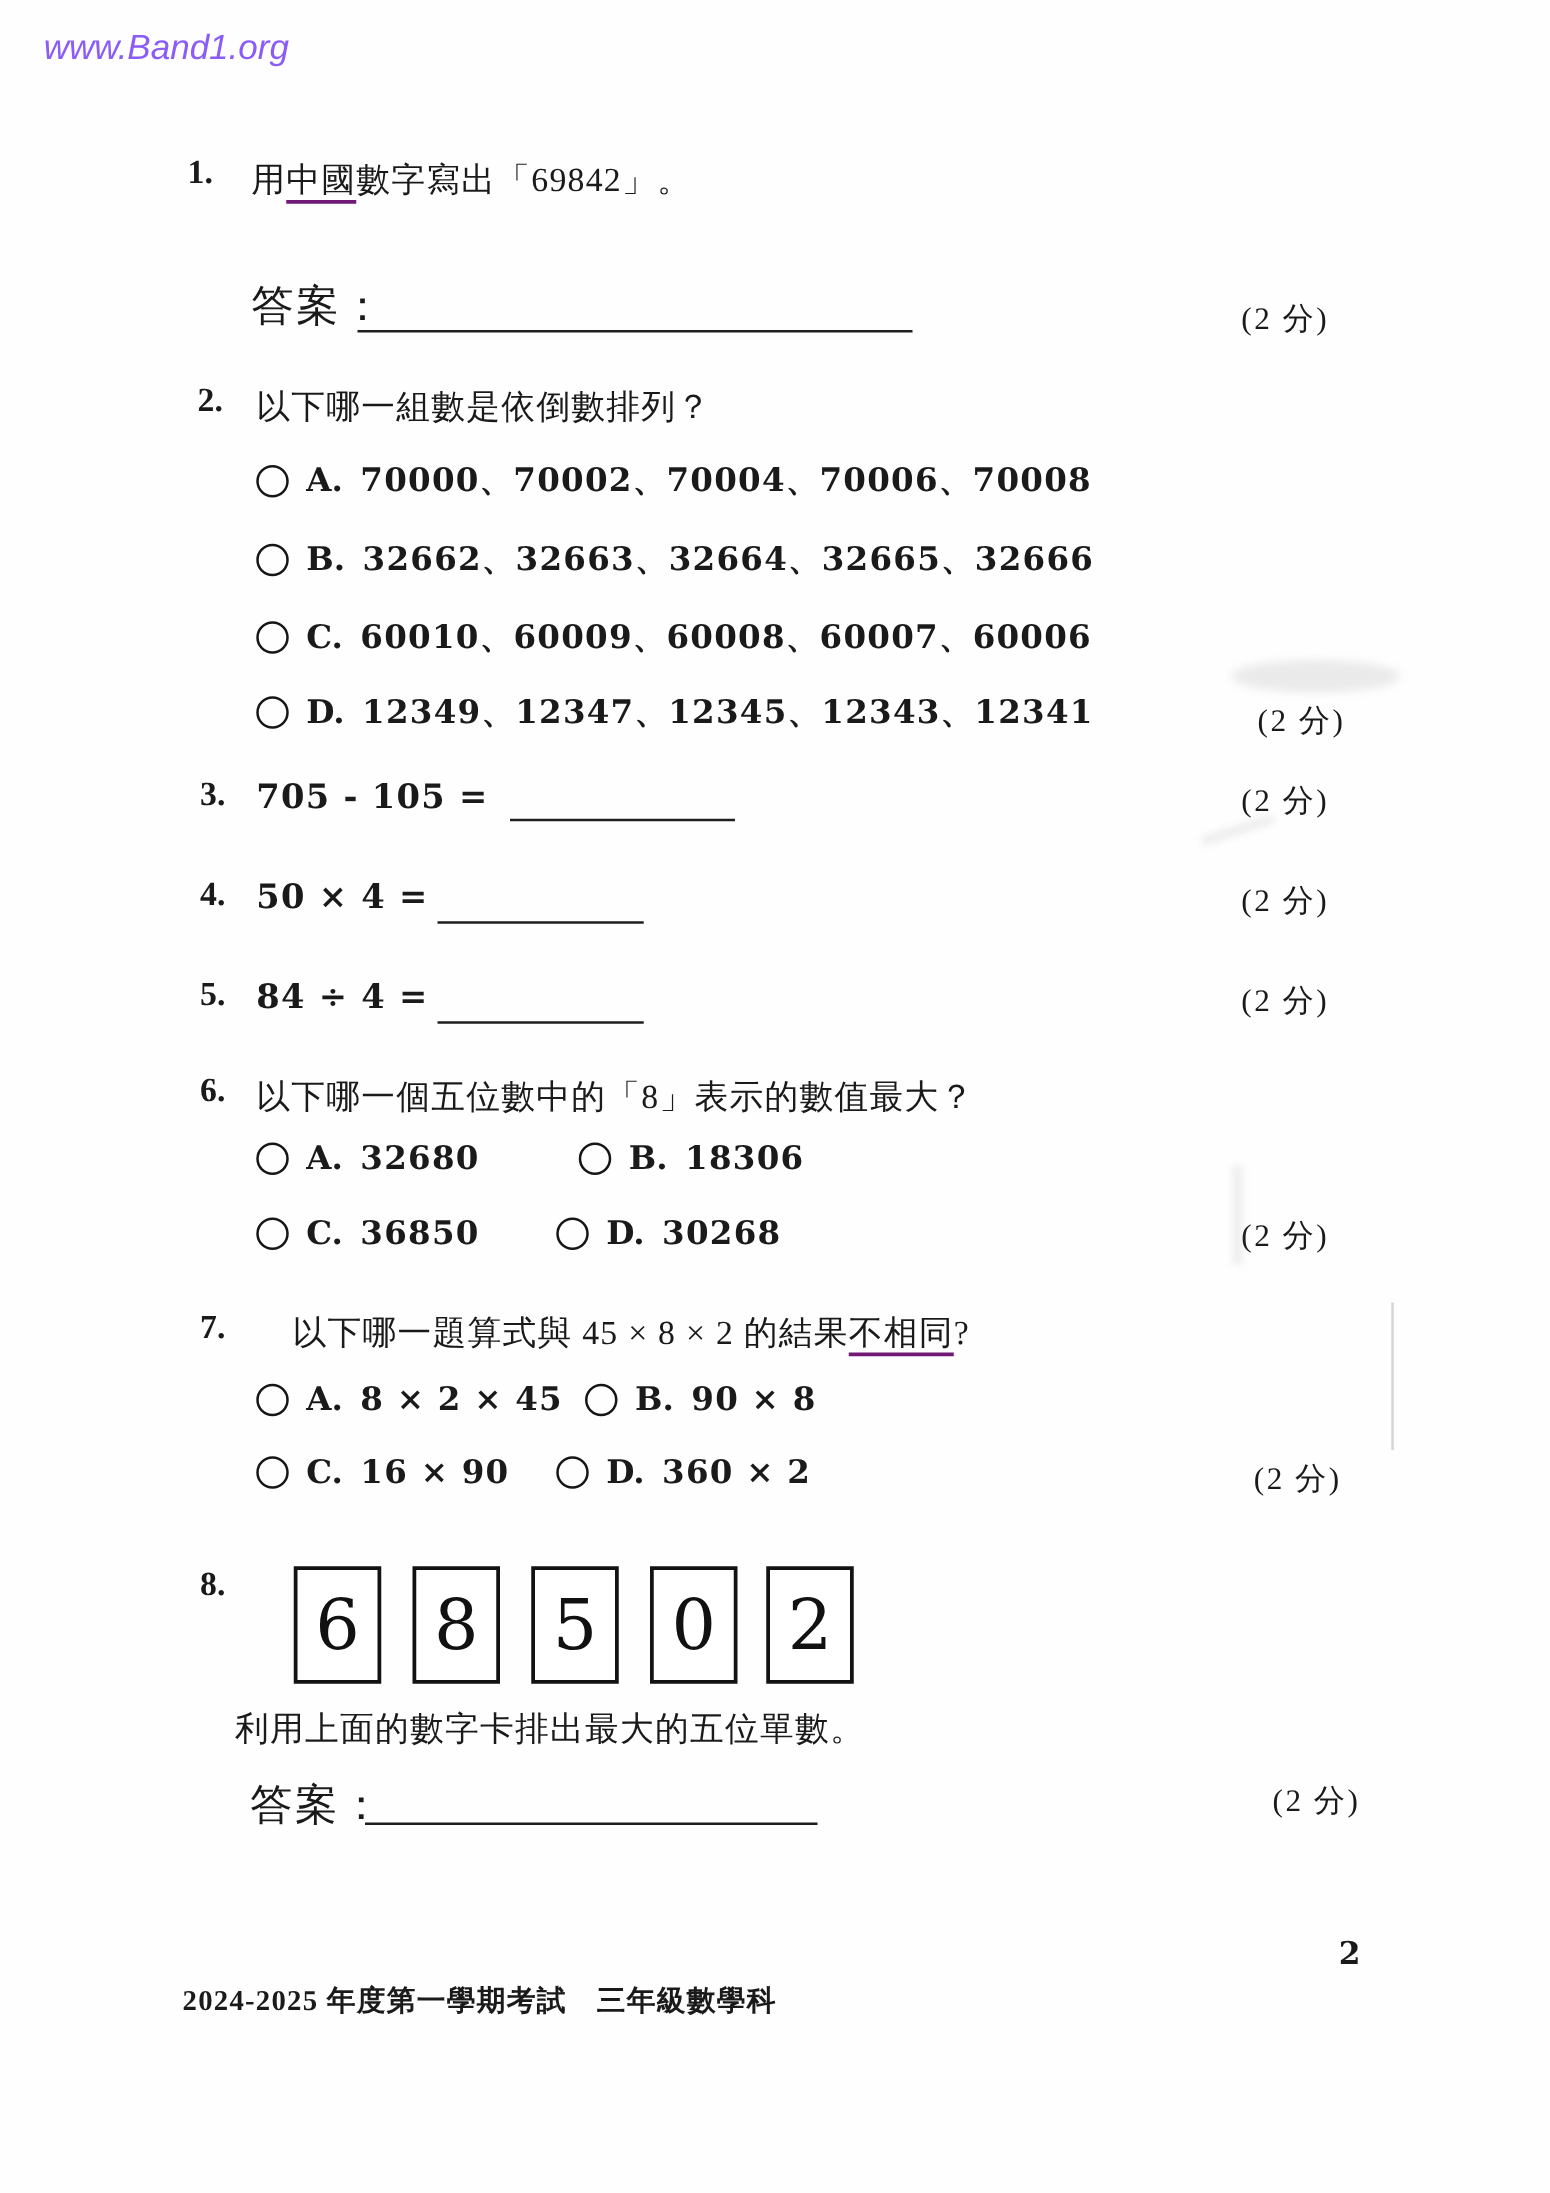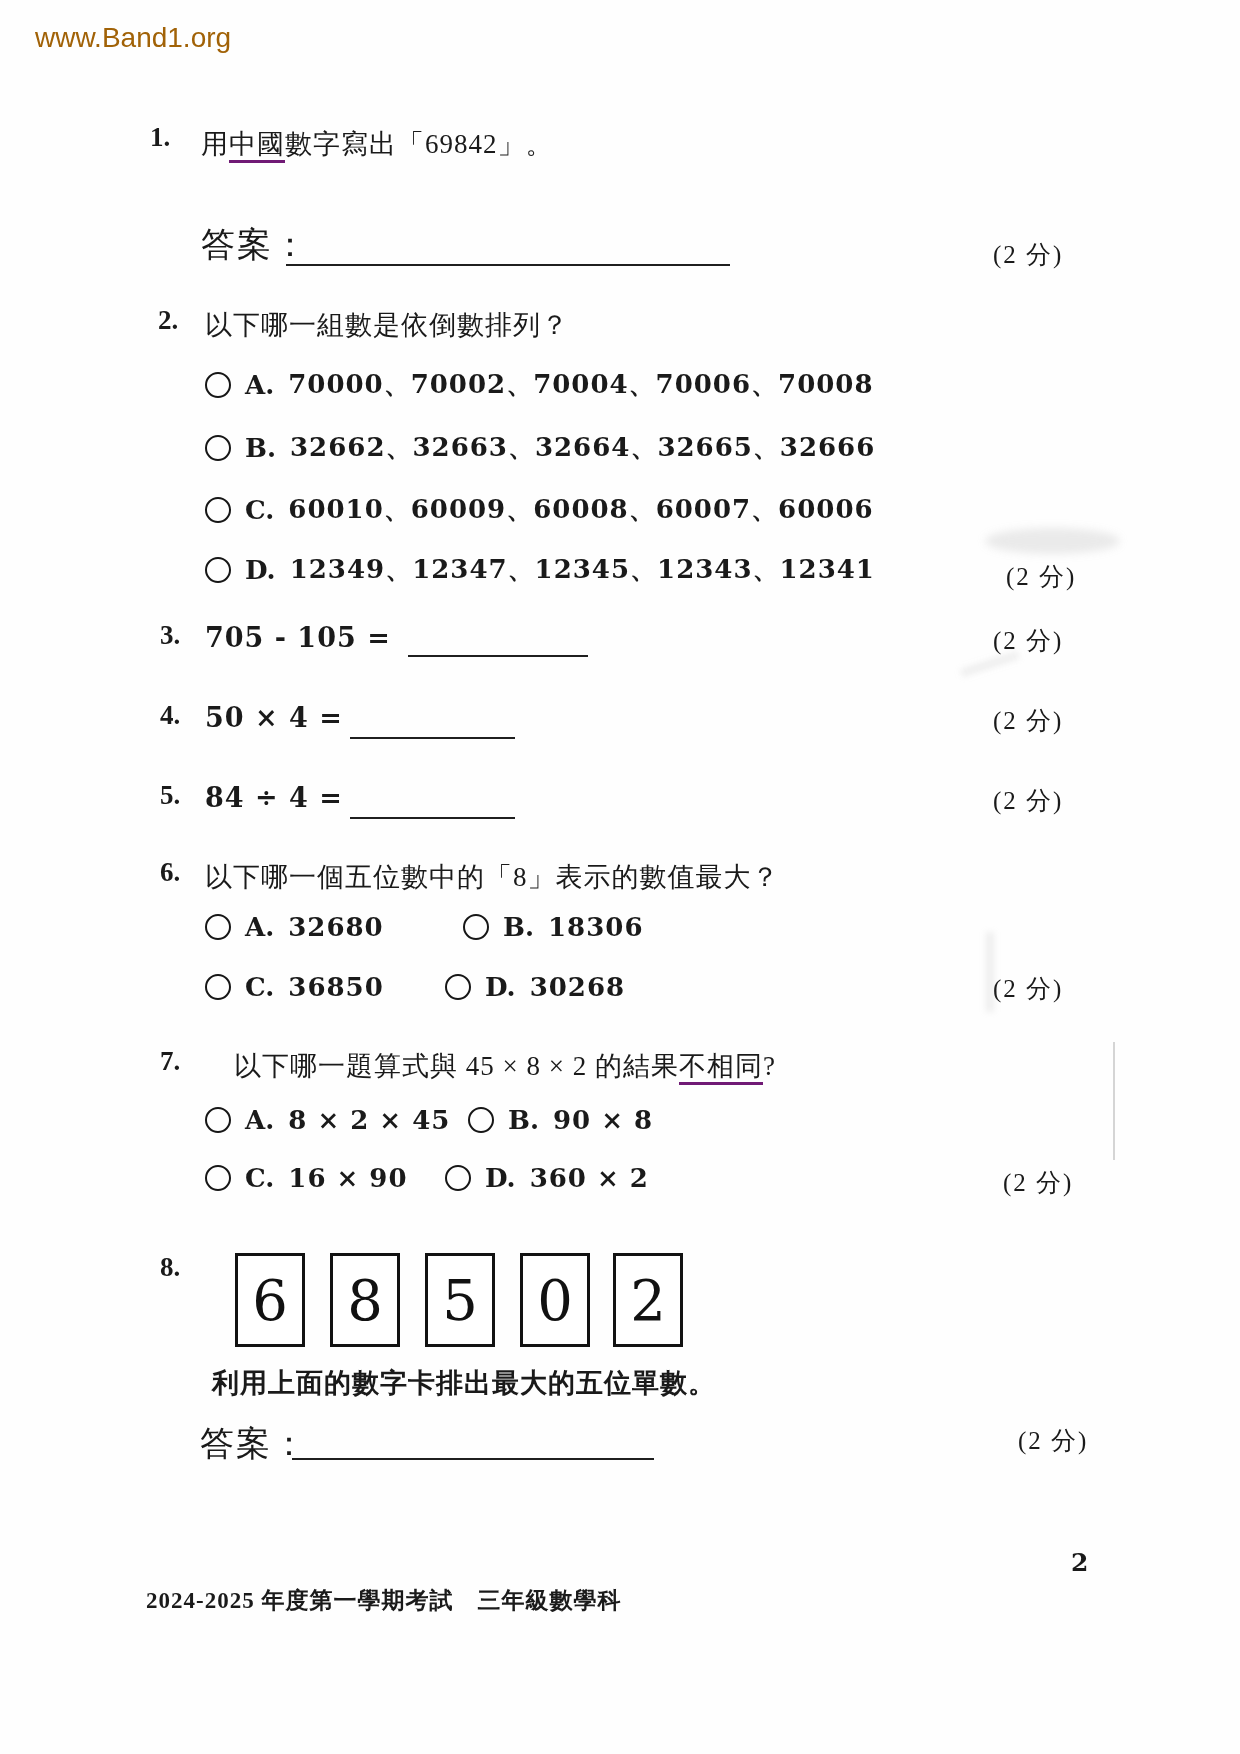--- a/index.html
+++ b/index.html
@@ -6,21 +6,21 @@
   .page {
     position:relative;
     width:1240px; height:1754px;
     margin:0 auto;
     background:#fefefe;
     color:#1a1a1a;
     font-family:"Liberation Serif","DejaVu Serif",serif;
     overflow:hidden;
   }
   .abs { position:absolute; }
-  .site { font-family:"Liberation Sans","DejaVu Sans",sans-serif; font-size:28px; color:#a16207; }
+  .site { font-family:"Liberation Sans","DejaVu Sans",sans-serif; font-size:28px; color:#8b5cf6;font-style:italic; }
   .qnum { font-size:27px; font-weight:bold; }
   .qtext { font-size:27px; letter-spacing:1px; white-space:nowrap; }
   .uline { border-bottom:3px solid #701a75; padding-bottom:1px; }
   .optrow { display:flex; align-items:center; gap:14px; white-space:nowrap; }
   .circle {
     width:22px; height:22px; border:2.5px solid #161616; border-radius:50%;
     background:transparent; flex:0 0 auto;
   }
   .optletter { font-size:26px; font-weight:bold; font-family:"DejaVu Serif",serif; }
   .optval { font-size:26px; font-weight:bold; font-family:"DejaVu Serif",serif; letter-spacing:1px; }
@@ -146,21 +146,21 @@
   <div class="abs marks" style="left:1003px; top:1166px;">(2 分)</div>
 
   <div class="abs qnum" style="left:160px; top:1252px;">8.</div>
 
   <div class="card" style="left:235px; top:1253px;">6</div>
   <div class="card" style="left:330px; top:1253px;">8</div>
   <div class="card" style="left:425px; top:1253px;">5</div>
   <div class="card" style="left:520px; top:1253px;">0</div>
   <div class="card" style="left:613px; top:1253px;">2</div>
 
-  <div class="abs qtext" style="left:212px; top:1365px;font-weight:bold;">利用上面的數字卡排出最大的五位單數。</div>
+  <div class="abs qtext" style="left:188px; top:1365px;">利用上面的數字卡排出最大的五位單數。</div>
   <div class="abs anslabel" style="left:200px; top:1421px;">答案：</div>
   <div class="abs blank" style="left:292px; top:1456px; width:362px;"></div>
   <div class="abs marks" style="left:1018px; top:1424px;">(2 分)</div>
 
   <div class="abs pagenum" style="left:1071px; top:1548px;">2</div>
   <div class="abs footer" style="left:146px; top:1585px;">2024-2025 年度第一學期考試　三年級數學科</div>
 
   <div class="abs artifact" style="left:985px; top:528px; width:135px; height:26px; background:rgba(130,130,130,0.16); border-radius:50%; filter:blur(4px);"></div>
   <div class="abs artifact" style="left:1113px; top:1042px; width:2px; height:118px; background:rgba(120,120,120,0.30);"></div>
   <div class="abs artifact" style="left:986px; top:932px; width:8px; height:80px; background:rgba(140,140,140,0.14); filter:blur(3px);"></div>

